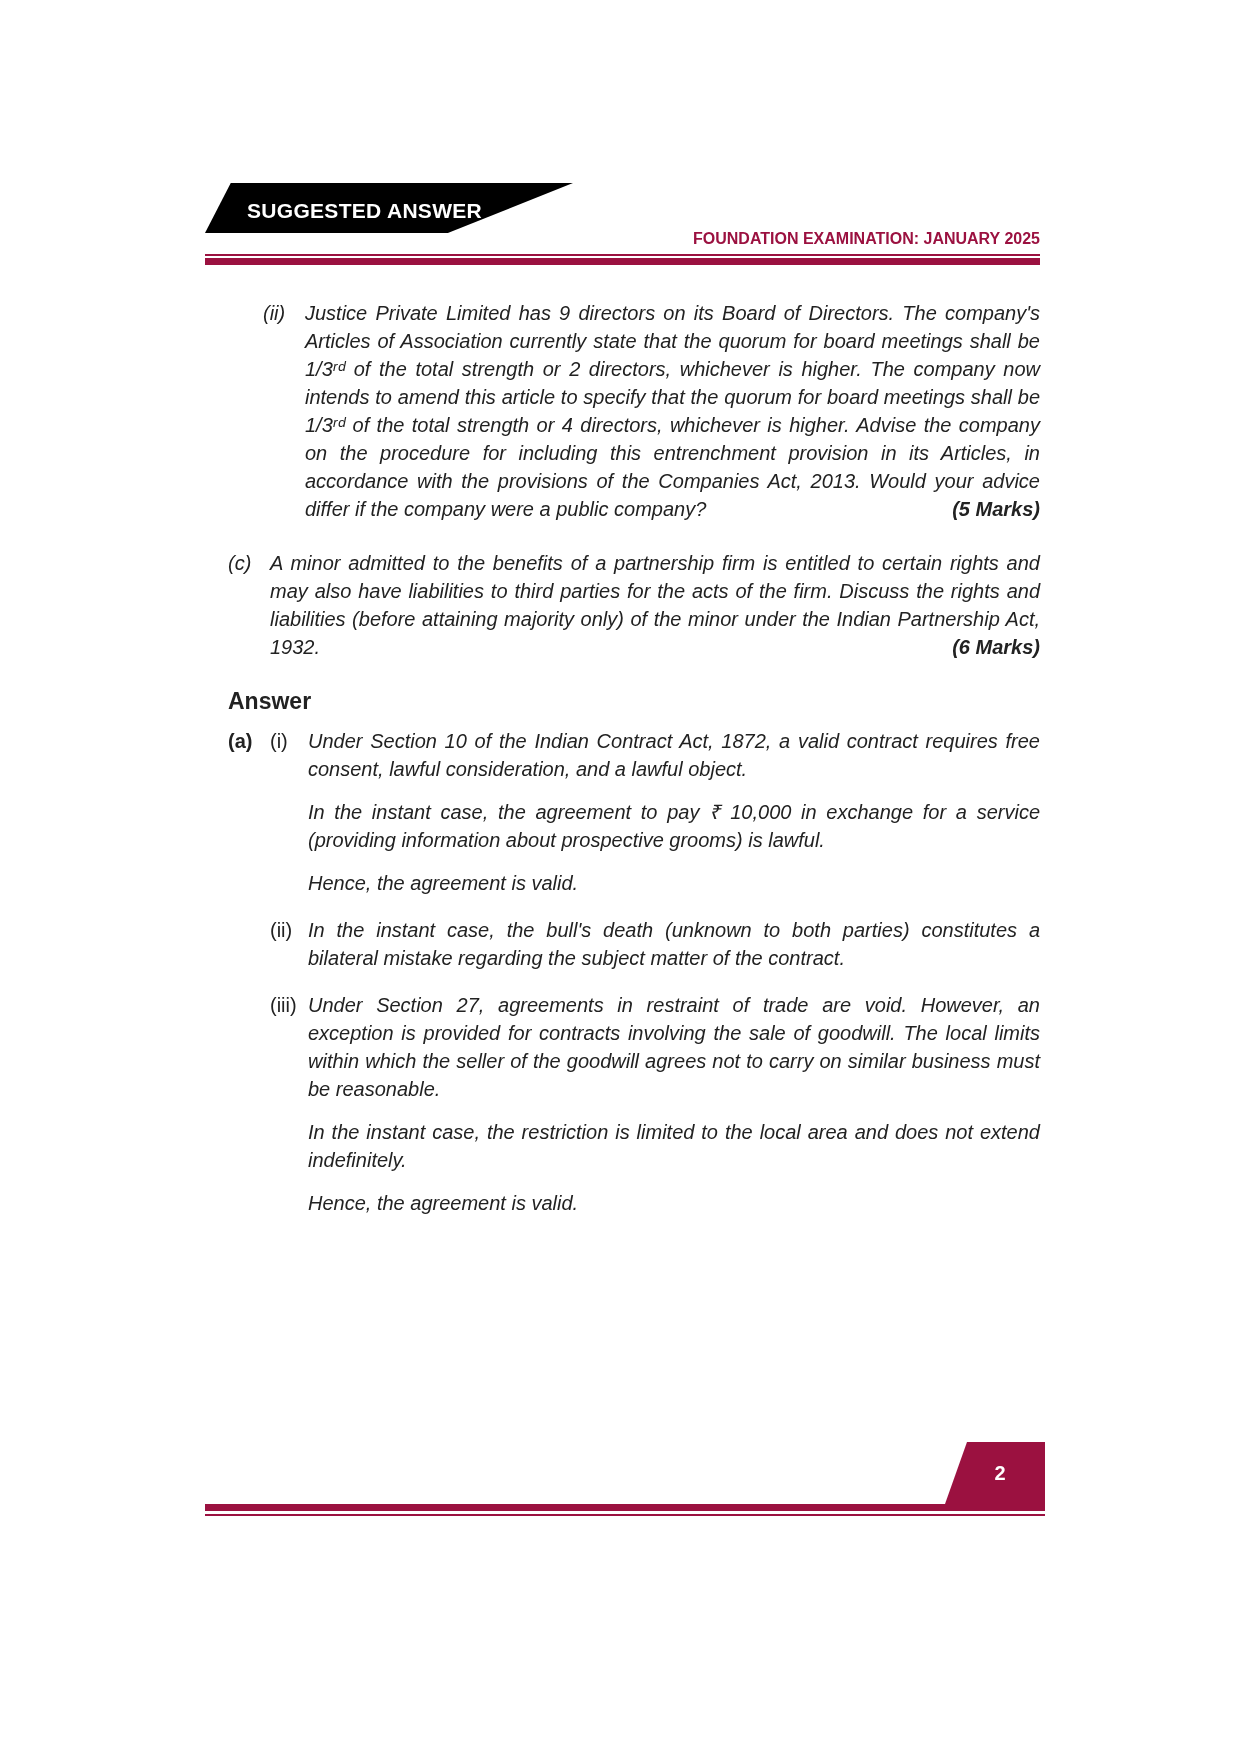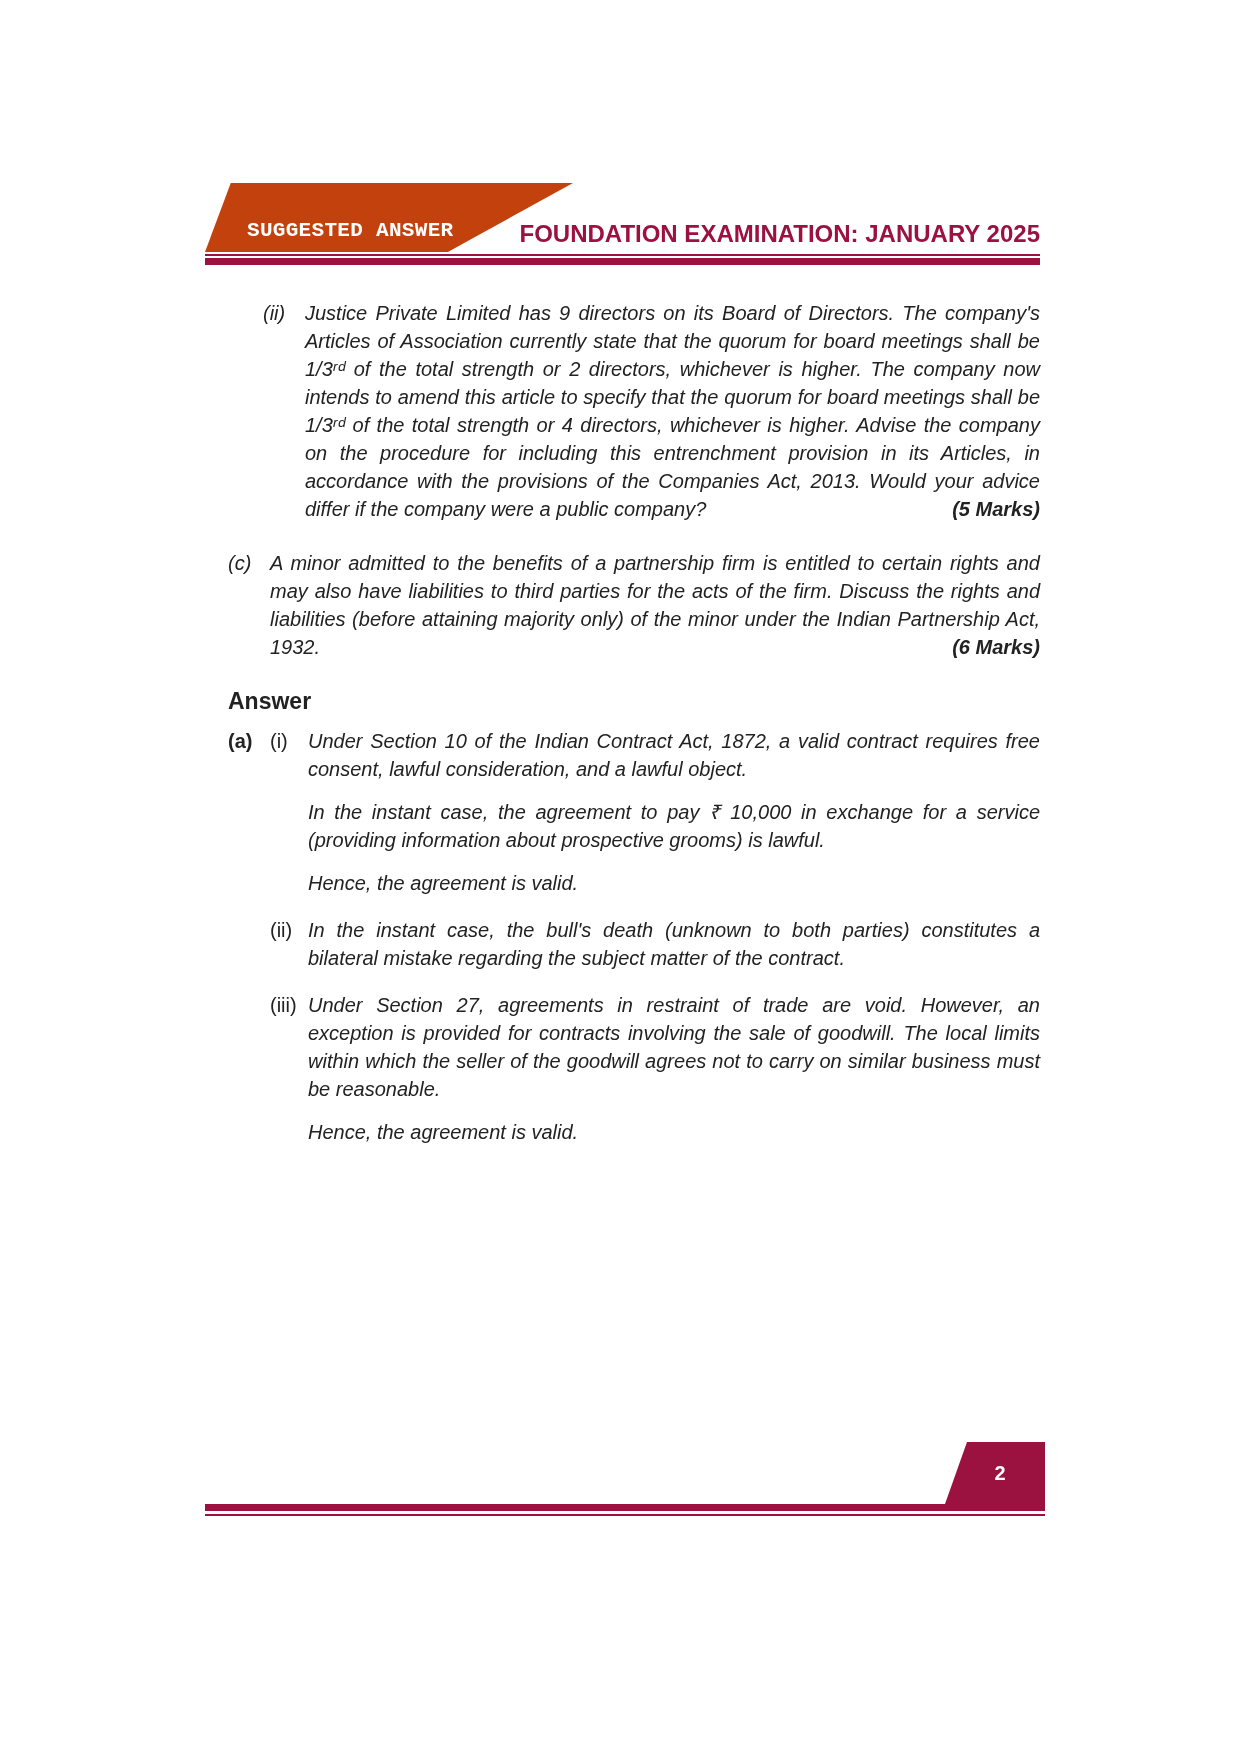--- a/index.html
+++ b/index.html
@@ -12,29 +12,28 @@
     background: #ffffff;
     overflow: hidden;
     font-family: "Liberation Sans", sans-serif;
     color: #222222;
   }
 
   
   .doc-header { position: absolute; top: 183px; left: 205px; right: 201px; height: 69px; }
   .banner {
     position: absolute; left: 0; top: 0;
-    width: 368px; height: 69px;
-    background: #c2410c;
+    width: 368px; height: 50px;
+    background: #000000;
     clip-path: polygon(7% 0, 100% 0, 66% 100%, 0 100%);
     display: flex; align-items: flex-end;
     padding: 0 0 10px 42px;
-    font-family: Liberation Mono, monospace;
   }
   .banner-label { color: #ffffff; font-weight: bold; font-size: 21px; letter-spacing: 0.3px; white-space: nowrap; }
-  .exam-title { position: absolute; right: 0; bottom: 4px; color: #9B1140; font-weight: bold; font-size: 24px; white-space: nowrap; }
+  .exam-title { position: absolute; right: 0; bottom: 4px; color: #9B1140; font-weight: bold; font-size: 16px; white-space: nowrap; }
 
   .header-rules { position: absolute; top: 254px; left: 205px; right: 201px; }
   .rule-thin  { height: 2px; background: #9B1140; }
   .rule-thick { height: 7px; background: #9B1140; }
   .header-rules .rule-thin { margin-bottom: 2px; }
 
   
   .doc-main {
     position: absolute; top: 299px; left: 205px; right: 201px;
     font-size: 20px; line-height: 28px; margin-left: 23px;
@@ -118,20 +117,21 @@
       <div class="a-body">
         <p>In the instant case, the bull's death (unknown to both parties) constitutes a bilateral mistake regarding the subject matter of the contract.</p>
       </div>
     </div>
 
     <div class="ans-row">
       <div class="a-outer"></div>
       <div class="a-inner">(iii)</div>
       <div class="a-body">
         <p>Under Section 27, agreements in restraint of trade are void. However, an exception is provided for contracts involving the sale of goodwill. The local limits within which the seller of the goodwill agrees not to carry on similar business must be reasonable.</p>
+        <p>In the instant case, the restriction is limited to the local area and does not extend indefinitely.</p>
         <p>Hence, the agreement is valid.</p>
       </div>
     </div>
 
   </main>
 
   <div class="footer-badge">
     <span>2</span>
   </div>
   <div class="footer-rules">

